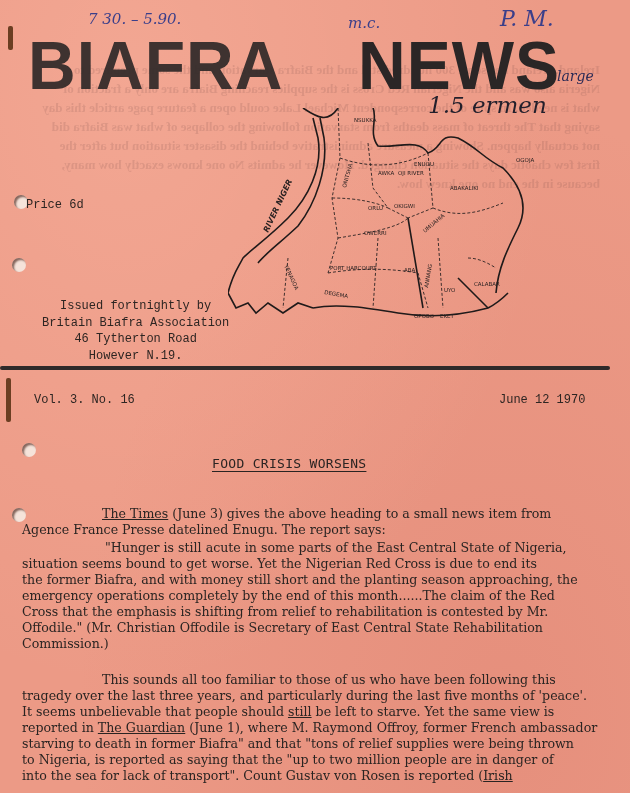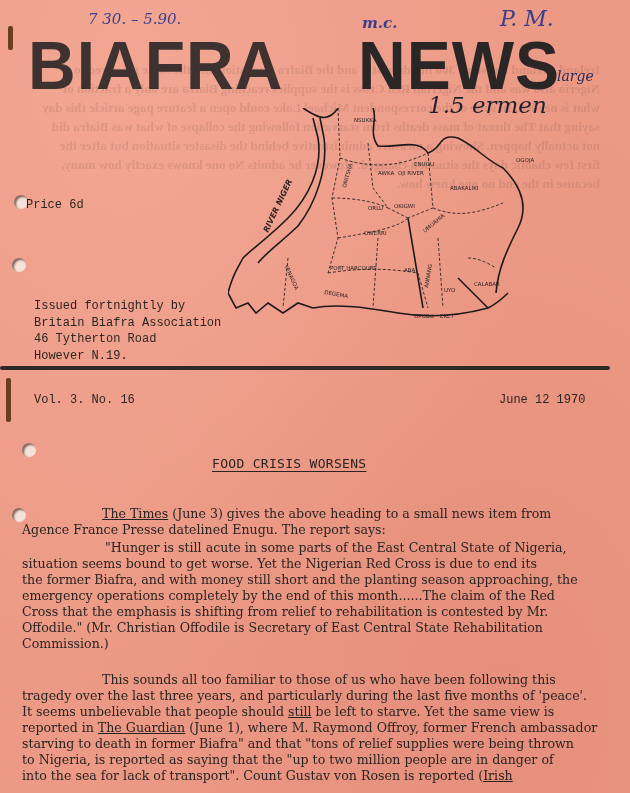--- a/index.html
+++ b/index.html
@@ -31,21 +31,21 @@
   .masthead {
     position: absolute; top: 30px; left: 28px;
     font-family: "Liberation Sans", sans-serif; font-weight: bold;
     font-size: 66px; letter-spacing: 1px; color: #2b2626;
     line-height: 66px; transform: scaleY(1.05);
   }
   .masthead .w1 { position: absolute; left: 0; top: 0; white-space: nowrap; opacity: 0.9; }
   .masthead .w2 { position: absolute; left: 330px; top: 0; white-space: nowrap; }
   .tw { font-family: Liberation Mono, monospace; font-size: 12px; color: #2d2522; }
   .price { position: absolute; left: 26px; top: 198px; }
-  .issued { position: absolute; left: 34px; top: 298px; line-height: 16.5px; }
+  .issued { position: absolute; left: 42px; top: 298px; line-height: 16.5px; text-align: center; }
   .rule {
     position: absolute; left: 0; top: 366px; width: 610px; height: 4px;
     background: #2f2a2a; border-radius: 2px;
   }
   .vol { position: absolute; left: 34px; top: 393px; }
   .date { position: absolute; left: 499px; top: 393px; }
   .headline {
     position: absolute; left: 212px; top: 456px;
     text-decoration: underline; text-underline-offset: 3px;
     font-family: "DejaVu Sans Mono", monospace; font-size: 13px; letter-spacing: 0.3px;
@@ -72,21 +72,21 @@
   </div>
 
   <div class="staple" style="left:8px;top:26px;height:24px;"></div>
   <div class="staple" style="left:6px;top:378px;height:44px;"></div>
   <div class="hole" style="left:14px;top:195px;"></div>
   <div class="hole" style="left:12px;top:258px;"></div>
   <div class="hole" style="left:22px;top:443px;"></div>
   <div class="hole" style="left:12px;top:508px;"></div>
 
   <div class="hand" style="left:88px;top:10px;">7 30. – 5.90.</div>
-  <div class="hand" style="left:362px;top:14px;font-weight:bold;">m.c.</div>
+  <div class="hand" style="left:348px;top:14px;">m.c.</div>
   <div class="hand" style="left:500px;top:6px;font-size:22px;">P. M.</div>
   <div class="hand" style="left:557px;top:68px;font-size:14px;color:#2a2a55;">large</div>
   <div class="hand" style="left:428px;top:92px;font-size:23px;color:#221f2b;">1.5 ermen</div>
 
   <div class="masthead">
     <span class="w1">BIAFRA</span>
     <span class="w2">NEWS</span>
   </div>
 
   <svg class="map" width="360" height="215" viewBox="0 0 360 215">

